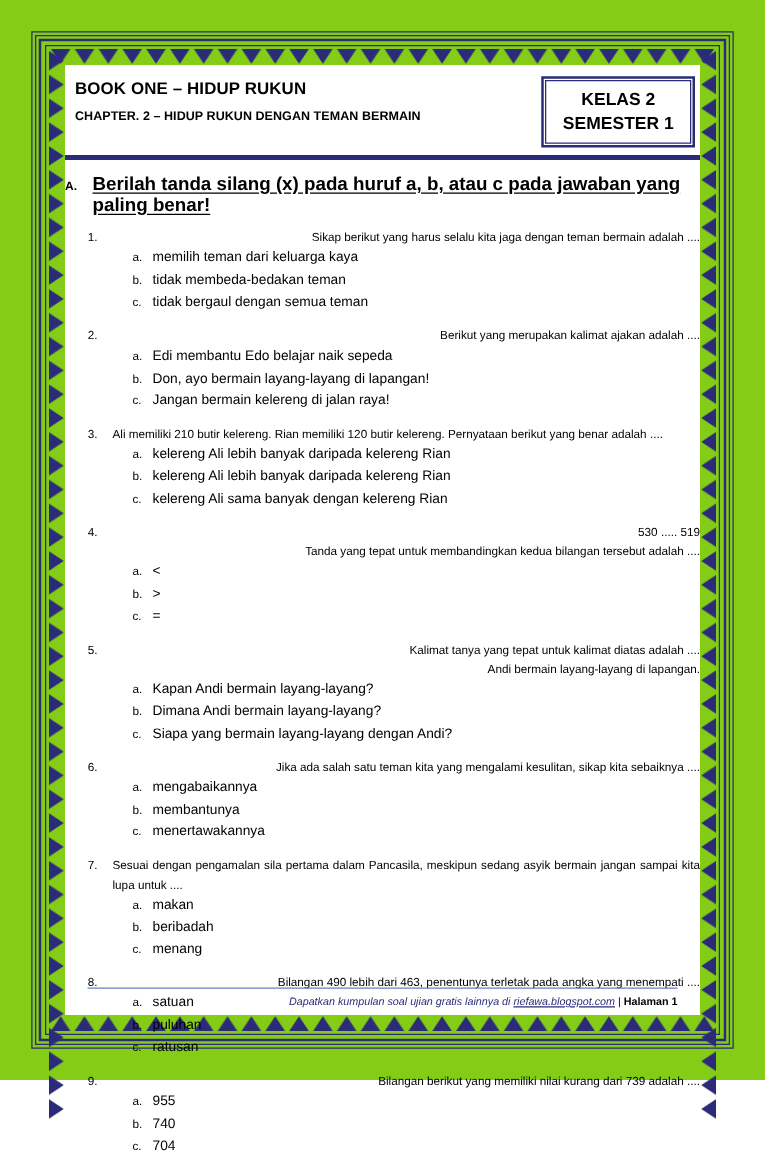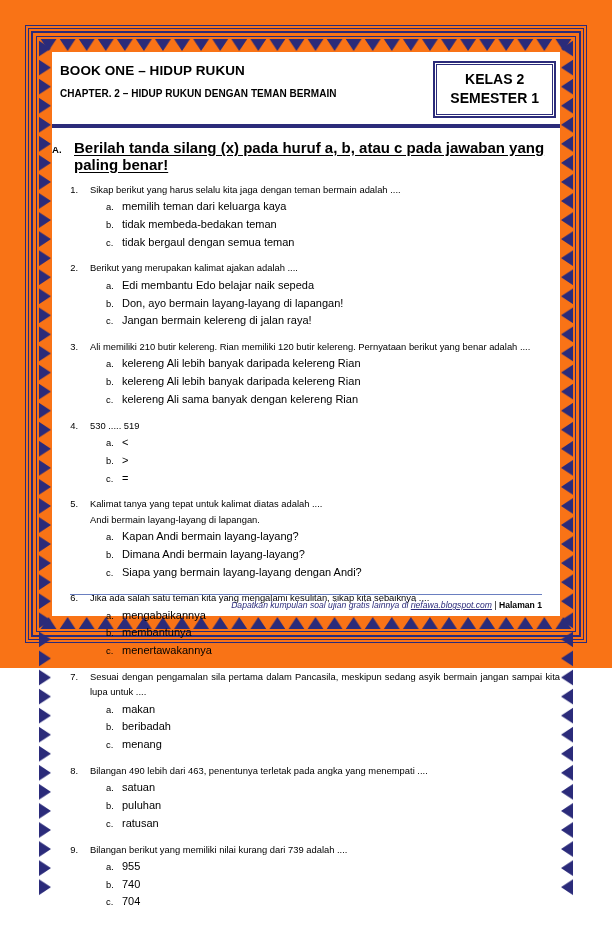--- a/index.html
+++ b/index.html
@@ -13,22 +13,22 @@
     font-family: "Liberation Sans", sans-serif;
     color: #000000;
     overflow: hidden;
   }
 
   
   .page {
     position: absolute;
     left: 0; top: 0;
     width: 612px;
-    height: 668px;
-    background: #f97316;
+    height: 864px;
+    background: #84cc16;
   }
 
   
   .rule-frame {
     position: absolute;
     border-style: solid;
     border-color: #2b2b7a;
     pointer-events: none;
   }
   .rule-1 { left: 25px;  top: 25px;  right: 25px;  bottom: 25px;  border-width: 1px; }
@@ -150,20 +150,21 @@
     font-size: 9.4px;
     line-height: 1.62;
   }
   .q-body {
     flex: 1 1 auto;
     min-width: 0;
   }
   .q-text {
     font-size: 9.4px;
     line-height: 1.62;
+    text-align: right;
   }
   .q-text.justify { text-align: justify; }
 
   .opts {
     margin-top: 1px;
   }
   .opt-row {
     display: flex;
     align-items: baseline;
     padding-left: 16px;
@@ -362,20 +363,21 @@
                   </div>
                 </div>
               </div>
             </div>
           </div>
           <div class="question">
             <div class="q-row">
               <div class="q-num">4.</div>
               <div class="q-body">
                 <div class="q-text">530 ..... 519</div>
+                <div class="q-text">Tanda yang tepat untuk membandingkan kedua bilangan tersebut adalah ....</div>
                 <div class="opts">
                   <div class="opt-row">
                     <div class="opt-letter">a.</div>
                     <div class="opt-text">&lt;</div>
                   </div>
                   <div class="opt-row">
                     <div class="opt-letter">b.</div>
                     <div class="opt-text">&gt;</div>
                   </div>
                   <div class="opt-row">

